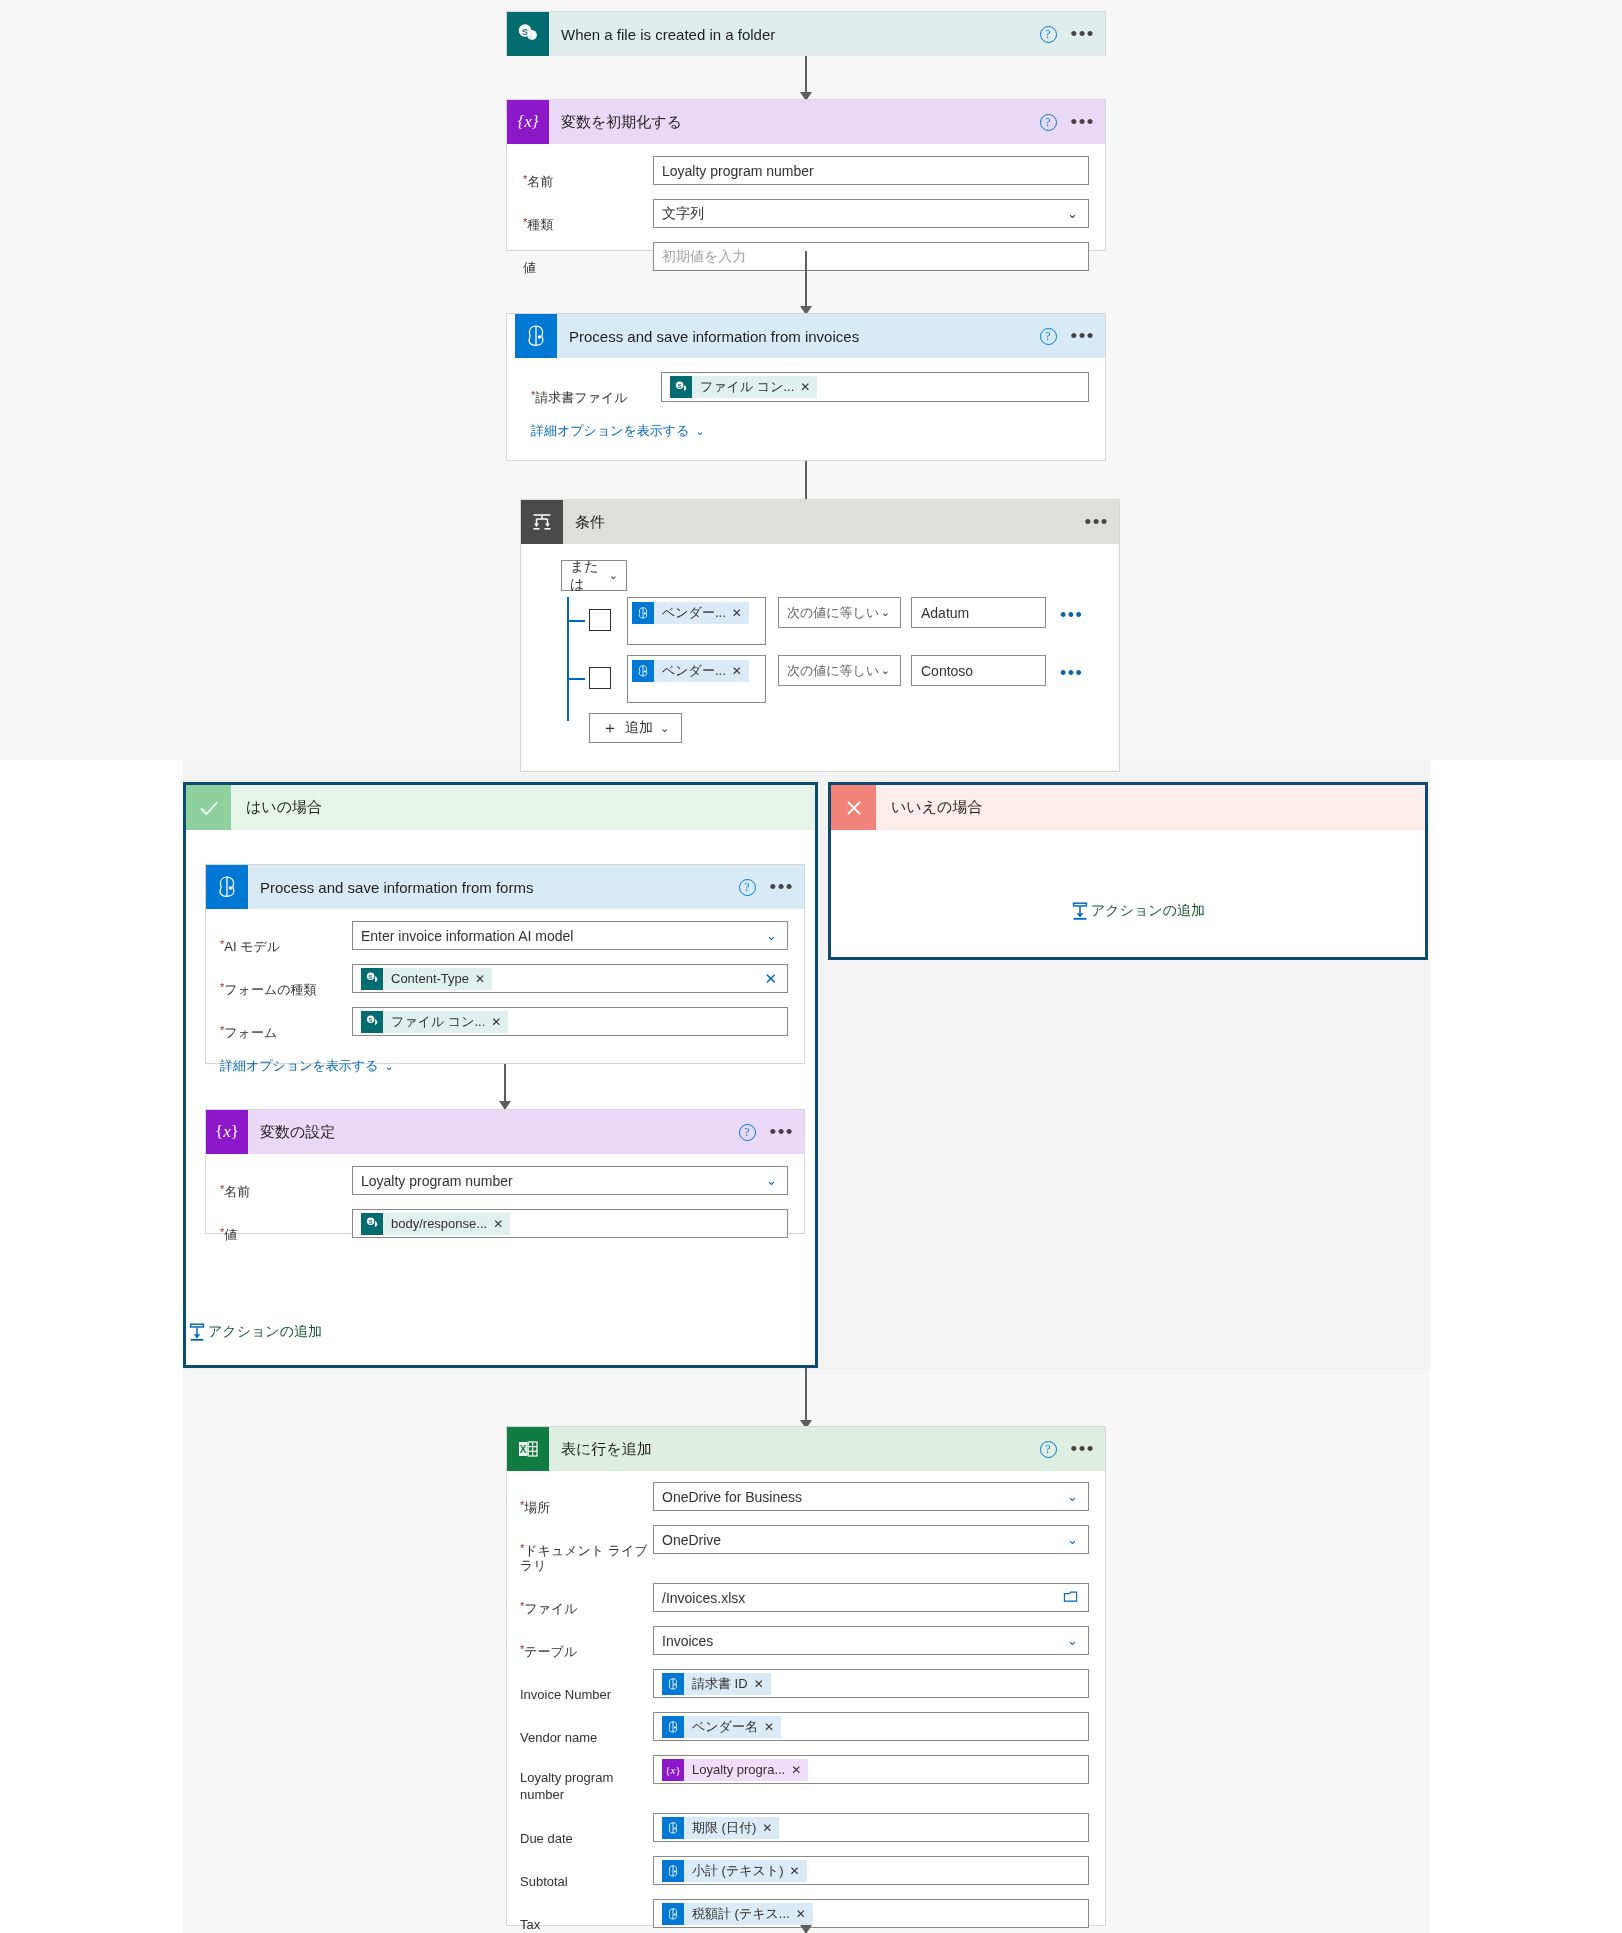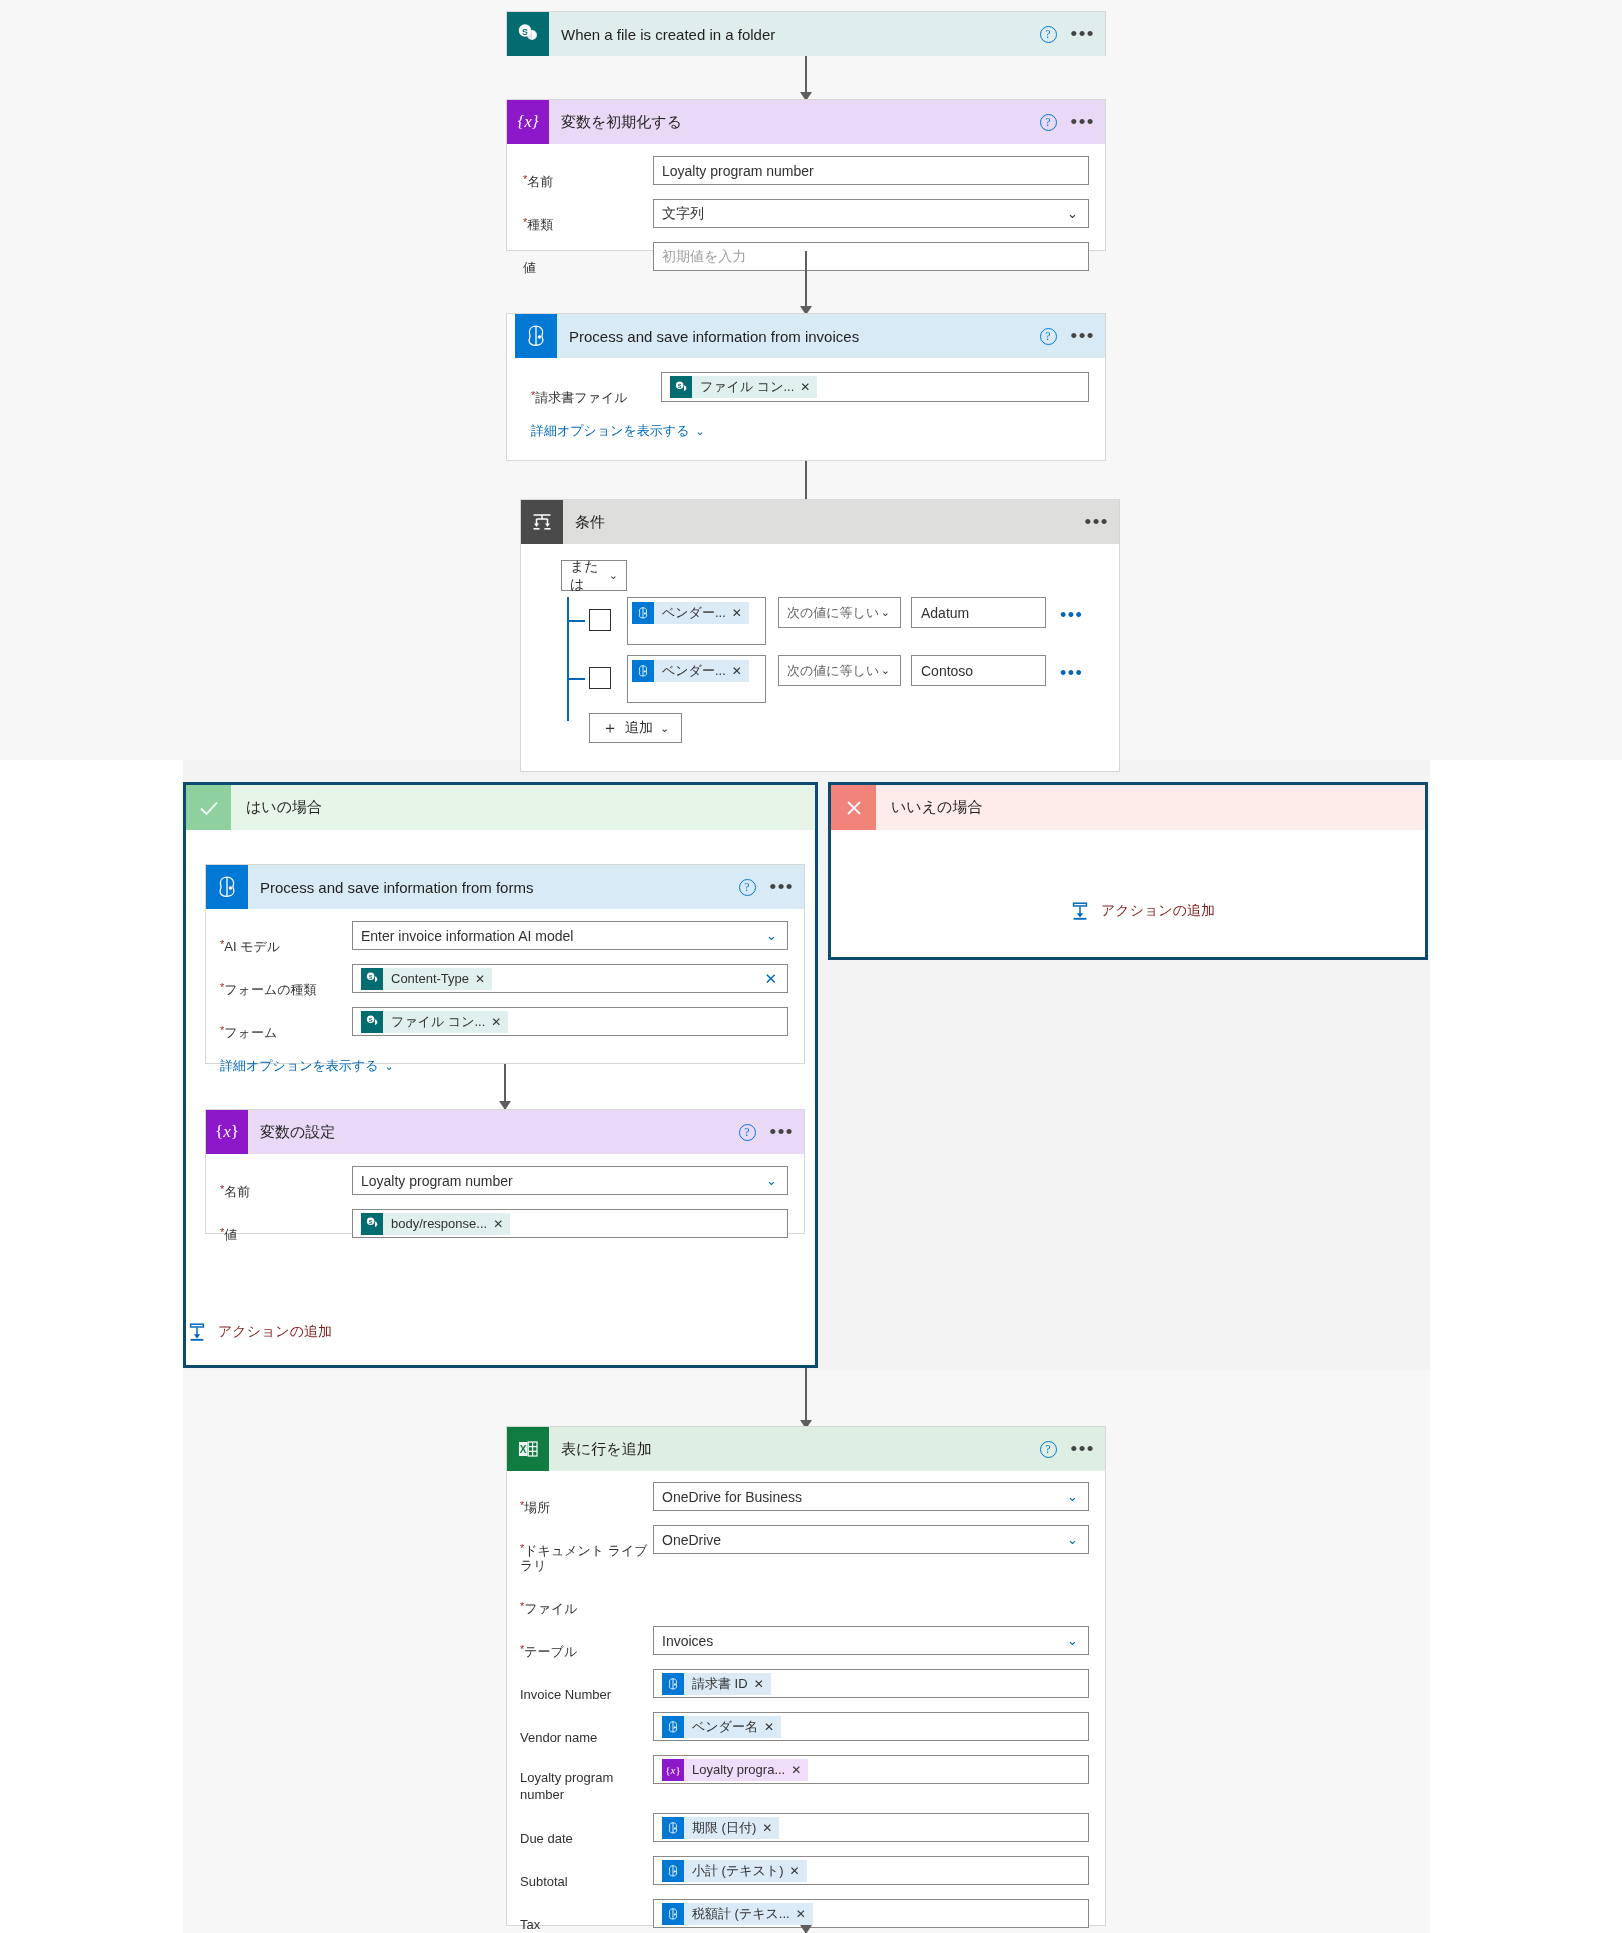--- a/index.html
+++ b/index.html
@@ -167,22 +167,22 @@
   .branch { position:absolute; background:#ffffff; border:3px solid #0c4a6e; }
   .branch-head { height:45px; display:flex; align-items:center; }
   .branch-ico { width:45px; height:45px; display:flex; align-items:center; justify-content:center; flex:0 0 45px; }
   .branch-label { margin-left:15px; font-size:15px; color:#201f1e; }
   .h-yes { background:#e6f5e8; }
   .ic-yes { background:#8fd19e; }
   .h-no  { background:#fdecea; }
   .ic-no { background:#f1837a; }
 
   .addaction {
-    display:flex; align-items:center; gap:10px;
-    color:#7f1d1d; font-size:14px;
+    display:flex; align-items:center; gap:0;
+    color:#14532d; font-size:14px;
   }
   .aa-ico { width:22px; height:22px; }
 </style>
 </head>
 <body>
 
 <div class="canvas-top"></div>
 <div class="canvas-mid"></div>
 <div class="canvas-bot"></div>
 <div class="shade-left"></div>
@@ -555,20 +555,26 @@
     <div class="row">
       <div class="lbl" style="width:133px;"><span class="req">*</span><span>ドキュメント ライブラリ</span></div>
       <div class="fld" style="height:29px;">
           <span>OneDrive</span>
           <span class="chev">⌄</span>
         </div>
     </div>
 
     <div class="row">
       <div class="lbl" style="width:133px;"><span class="req">*</span><span>ファイル</span></div>
+      <div class="fld" style="height:29px;">
+          <span>/Invoices.xlsx</span>
+        <span class="chev"><svg width="15" height="14" viewBox="0 0 16 14" fill="none" stroke="#0067b8" stroke-width="1.2">
+              <path d="M1.5 12.5V4.5h5.5l1.2-1.6h6.3v9.6z"></path>
+            </svg></span>
+      </div>
     </div>
 
     <div class="row">
       <div class="lbl" style="width:133px;"><span class="req">*</span><span>テーブル</span></div>
       <div class="fld" style="height:29px;">
           <span>Invoices</span>
           <span class="chev">⌄</span>
         </div>
     </div>
 

